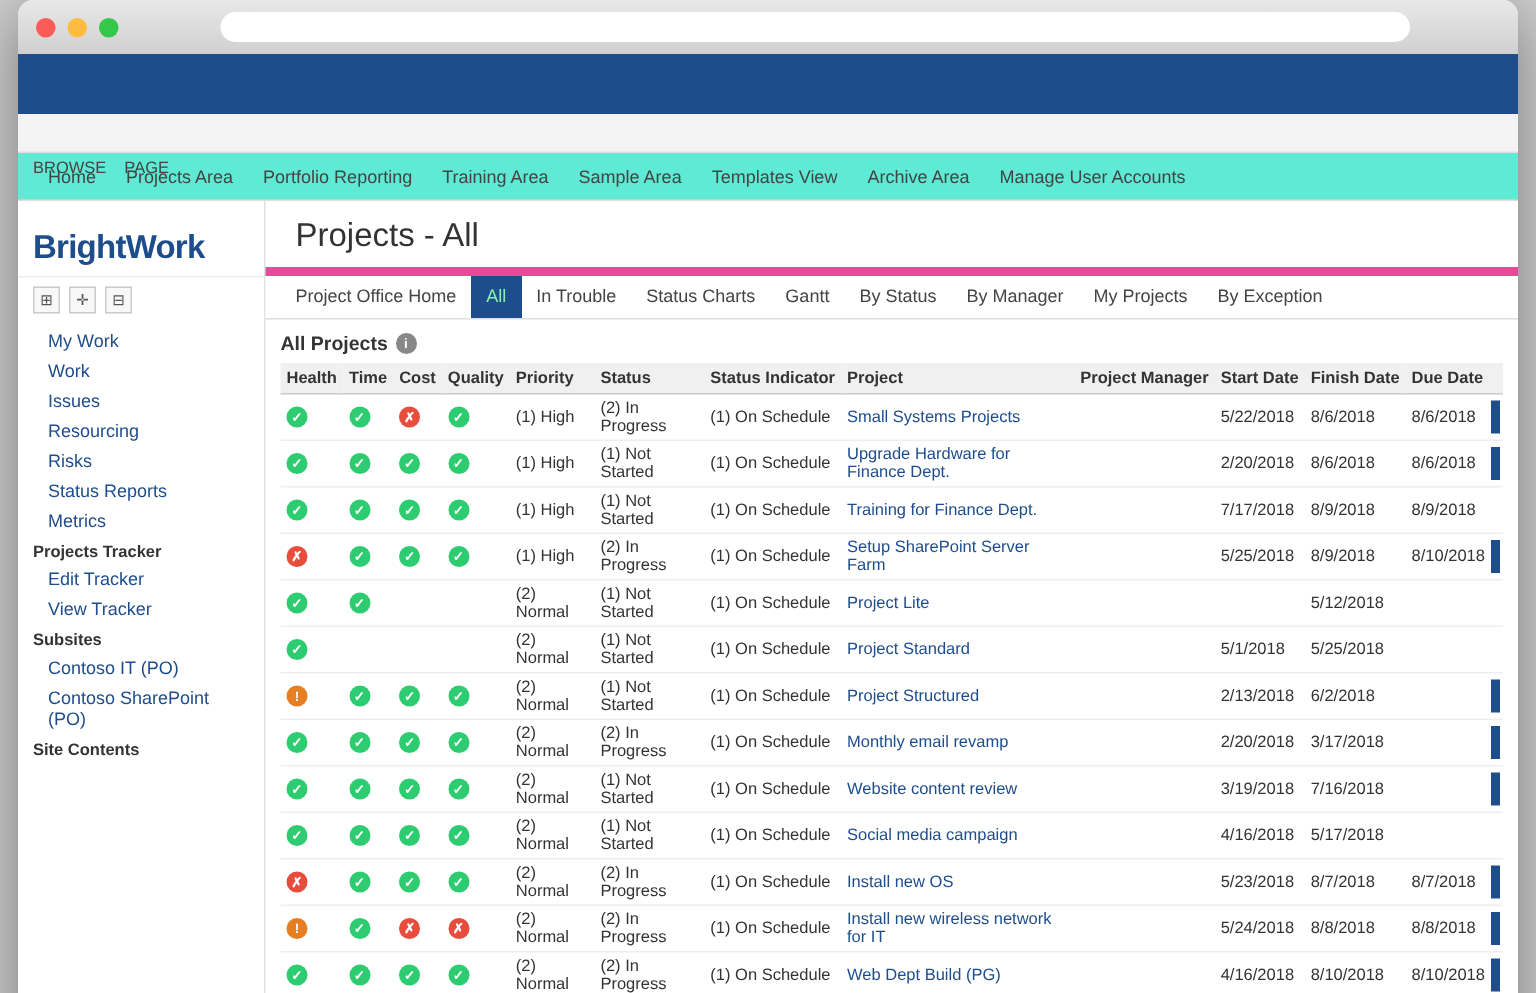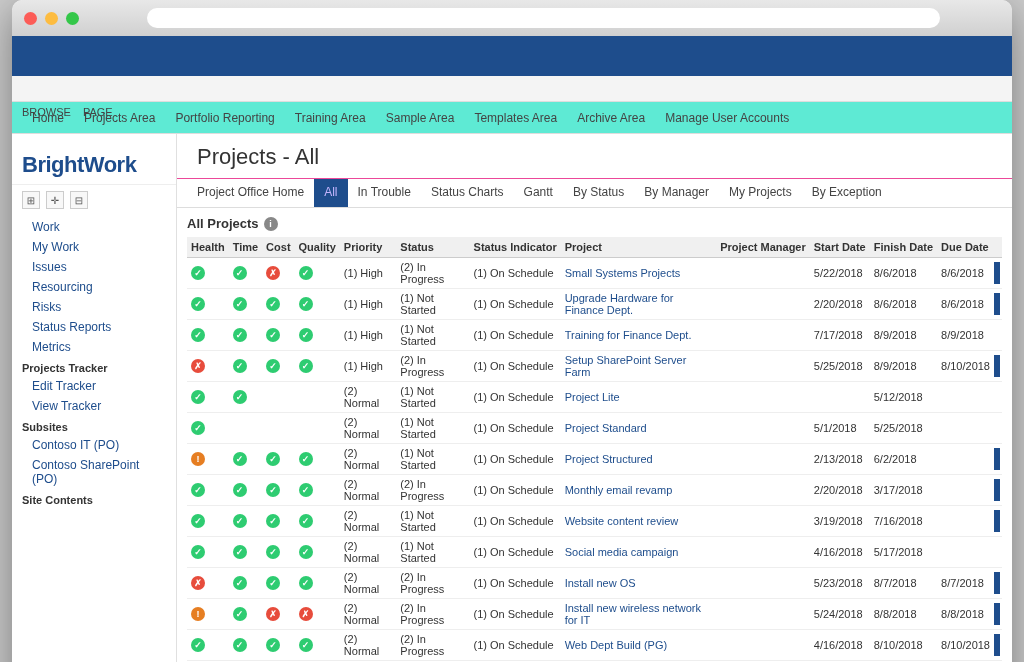--- a/index.html
+++ b/index.html
@@ -128,21 +128,21 @@
       padding: 5px 10px 2px 10px;
     }
 
     .main-content {
       flex: 1;
       padding: 0;
     }
 
     .page-header {
       padding: 10px 20px 8px 20px;
-      border-bottom: 1px solid #ec4899;
+      border-bottom: 6px solid #ec4899;
       display: flex;
       align-items: center;
       gap: 16px;
     }
 
     .brand-logo {
       font-size: 22px;
       font-weight: bold;
       color: #1e4d8c;
       letter-spacing: -0.5px;
@@ -165,21 +165,21 @@
     .tab-item {
       padding: 6px 10px;
       font-size: 12px;
       color: #444;
       cursor: pointer;
       border-bottom: 2px solid transparent;
       white-space: nowrap;
     }
 
     .tab-item.active {
-      color: #c4b5fd;
+      color: #86efac;
       background: #1e4d8c;
       border-bottom: 2px solid #1e4d8c;
     }
 
     .table-area {
       padding: 8px 10px;
     }
 
     .table-title {
       font-size: 13px;
@@ -271,43 +271,43 @@
     <span>BROWSE</span>
     <span>PAGE</span>
   </div>
 
   <div class="sp-nav">
     <a>Home</a>
     <a>Projects Area</a>
     <a>Portfolio Reporting</a>
     <a>Training Area</a>
     <a>Sample Area</a>
-    <a>Templates Area</a>
+    <a>Templates View</a>
     <a>Archive Area</a>
     <a>Manage User Accounts</a>
   </div>
 
   <div class="content-area">
 
     <div class="sidebar">
 
       <div style="padding: 10px 10px 6px 10px; border-bottom: 1px solid #eee; margin-bottom: 6px;">
         <div class="brand-logo">
           <span>BrightWork</span>
         </div>
       </div>
 
       <div class="sidebar-icons">
         <div class="sidebar-icon">⊞</div>
         <div class="sidebar-icon">✛</div>
         <div class="sidebar-icon">⊟</div>
       </div>
 
+      <div class="sidebar-item">My Work</div>
       <div class="sidebar-item">Work</div>
-      <div class="sidebar-item">My Work</div>
       <div class="sidebar-item">Issues</div>
       <div class="sidebar-item">Resourcing</div>
       <div class="sidebar-item">Risks</div>
       <div class="sidebar-item">Status Reports</div>
       <div class="sidebar-item">Metrics</div>
 
       <div class="sidebar-subsection">Projects Tracker</div>
       <div class="sidebar-item">Edit Tracker</div>
       <div class="sidebar-item">View Tracker</div>
 

